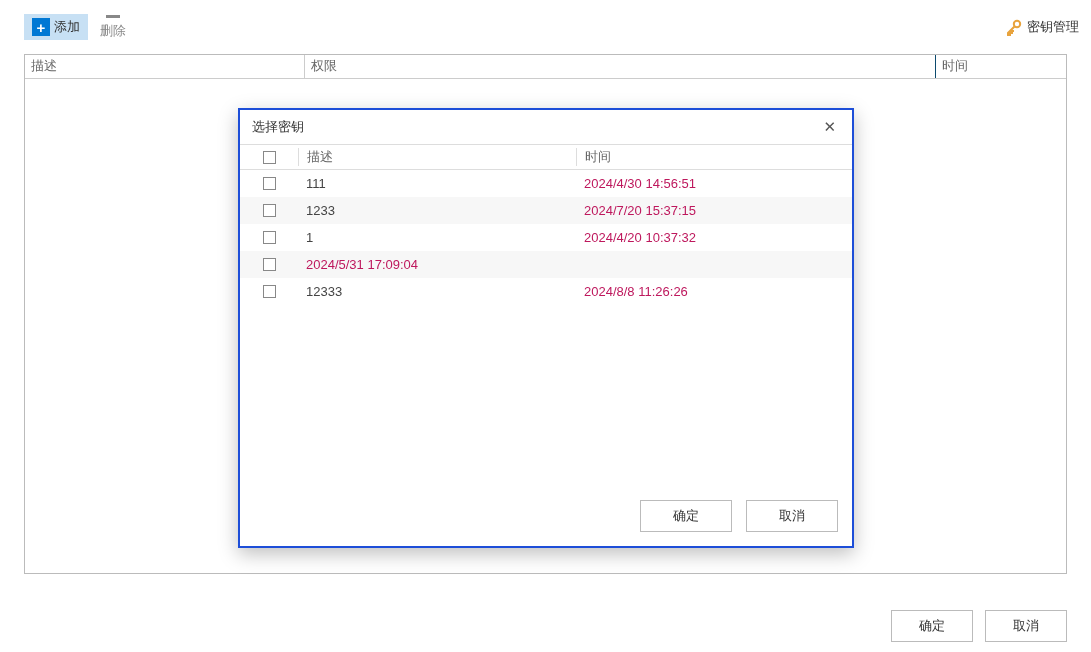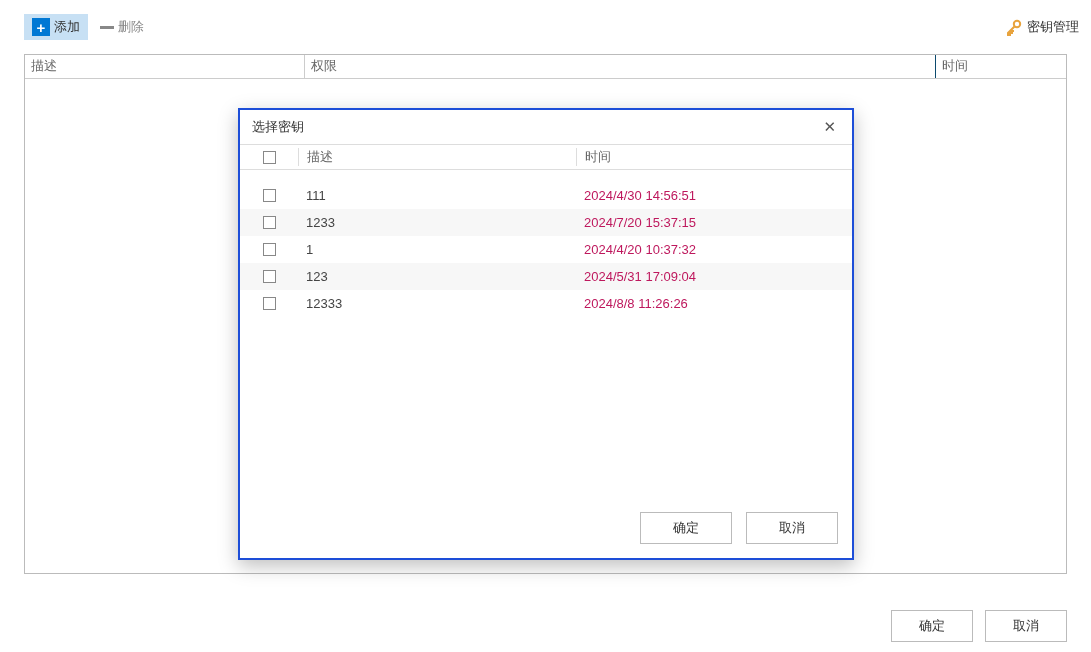--- a/index.html
+++ b/index.html
@@ -32,20 +32,21 @@
       display: flex; align-items: center; justify-content: center;
       background: #0078d4; color: #fff;
       font-weight: bold; font-size: 15px;
       line-height: 1;
     }
     .btn-delete {
       display: flex; align-items: center; gap: 4px;
       padding: 4px 8px;
       cursor: pointer;
       color: #888;
+      flex-direction: column;
     }
     .minus-icon {
       width: 14px; height: 3px; background: #888;
     }
     .toolbar-right {
       margin-left: auto;
       display: flex; align-items: center; gap: 4px;
       cursor: pointer;
       color: #333;
     }
@@ -121,21 +122,21 @@
     .dlg-row .cell-desc { flex: 0 0 278px; padding: 0 8px; color: #444; }
     .dlg-row .cell-time { flex: 1; padding: 0 8px; color: #be185d; }
 
     .checkbox {
       width: 13px; height: 13px;
       border: 1px solid #888;
       background: #fff;
       cursor: pointer;
     }
 
-    .dlg-body { min-height: 320px; margin-top: 12px; }
+    .dlg-body { min-height: 320px; }
 
     .dialog-footer {
       display: flex; justify-content: flex-end;
       gap: 14px;
       padding: 10px 14px 14px;
     }
     .dlg-btn {
       border: 1px solid #bbb;
       background: #fff;
       padding: 6px 0;
@@ -215,21 +216,20 @@
       <div class="cell-check">
           <div class="checkbox"></div>
         </div>
       <div class="cell-desc">1</div>
       <div class="cell-time">2024/4/20 10:37:32</div>
     </div>
     <div class="dlg-row">
       <div class="cell-check">
           <div class="checkbox"></div>
         </div>
-      <div class="cell-desc">123</div>
       <div class="cell-time">2024/5/31 17:09:04</div>
     </div>
     <div class="dlg-row">
       <div class="cell-check">
           <div class="checkbox"></div>
         </div>
       <div class="cell-desc">12333</div>
       <div class="cell-time">2024/8/8 11:26:26</div>
     </div>
   </div>

